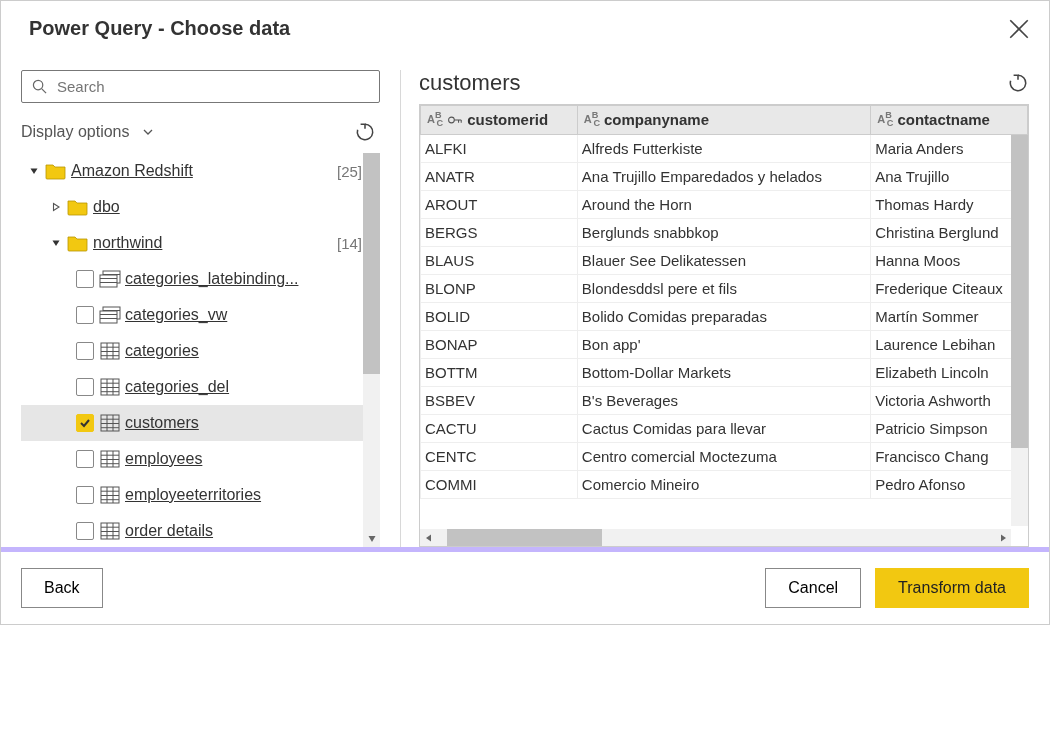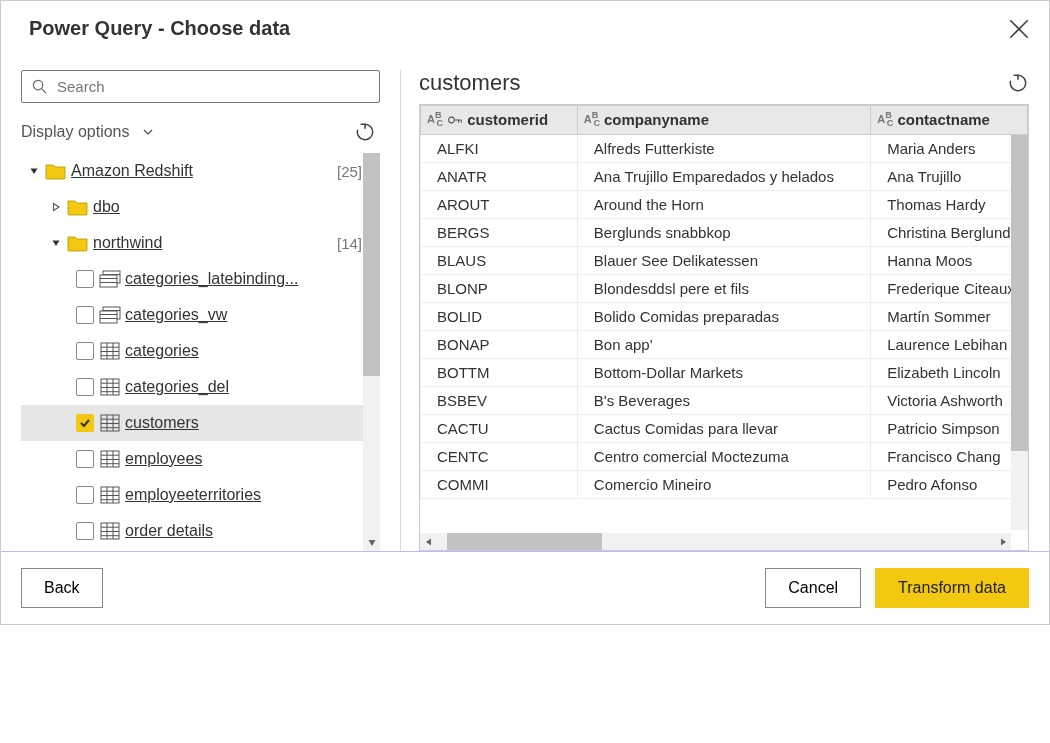--- a/index.html
+++ b/index.html
@@ -35,31 +35,31 @@
   .tree-row .cb-col { width:20px; display:flex; align-items:center; justify-content:center;}
   .tree-footer-arrow { position:absolute; right:3px; bottom:3px; width:10px; height:10px; }
   
   .preview { flex:1; min-width:0; padding-left:18px; display:flex; flex-direction:column; min-height:0;}
   .preview-header { display:flex; align-items:center; justify-content:space-between; margin-bottom:8px; }
   .preview-header h2 { margin:0; font-size:22px; font-weight:400; color:#333; }
   .grid-wrap { flex:1; border:1px solid #ccc; min-height:0; position:relative; overflow:hidden;}
   table.grid { border-collapse:collapse; width:100%; table-layout:fixed; font-size:15px; }
   table.grid th { background:#e8e8e8; border:1px solid #ccc; text-align:left; padding:5px 6px; font-weight:600; font-size:15px; }
   table.grid th .th-inner { display:flex; align-items:center; gap:4px;}
-  table.grid td { border:1px solid #eee; padding:5px 16px; white-space:nowrap; overflow:hidden; text-overflow:clip; }
+  table.grid td { border:1px solid #eee; padding:5px 4px; white-space:nowrap; overflow:hidden; text-overflow:clip; }
   .type-icon { color:#777; font-size:11px; position:relative; top:-1px; }
   .col0 { width:155px;} .col1 { width:290px;} .col2 { width:155px;}
   .vscroll { position:absolute; right:0; top:30px; bottom:20px; width:17px; background:#f1f1f1; }
   .vscroll .thumb { background:#c2c2c2; width:100%; }
   .hscroll { position:absolute; left:0; right:17px; bottom:0; height:17px; background:#f1f1f1; display:flex; align-items:center;}
   .hscroll .arrow { width:17px; height:17px; display:flex; align-items:center; justify-content:center; color:#666; }
   .hscroll .track { flex:1; height:100%; position:relative;}
   .hscroll .thumb { position:absolute; left:10px; width:155px; top:0; bottom:0; background:#c2c2c2; }
 
-  .footer { border-top:1px solid #c4b5fd; padding:16px 20px; display:flex; justify-content:space-between; }
+  .footer { border-top:5px solid #c4b5fd; padding:16px 20px; display:flex; justify-content:space-between; }
   .footer .btns-right { display:flex; gap:14px; }
   .btn { padding:10px 22px; font-size:16px; border:1px solid #888; background:#fff; cursor:pointer; }
   .btn.primary { background:#f2c811; border-color:#f2c811; color:#222; }
   svg { display:block; }
 </style>
 </head>
 <body>
 
 <div class="window">
   <div class="titlebar">

